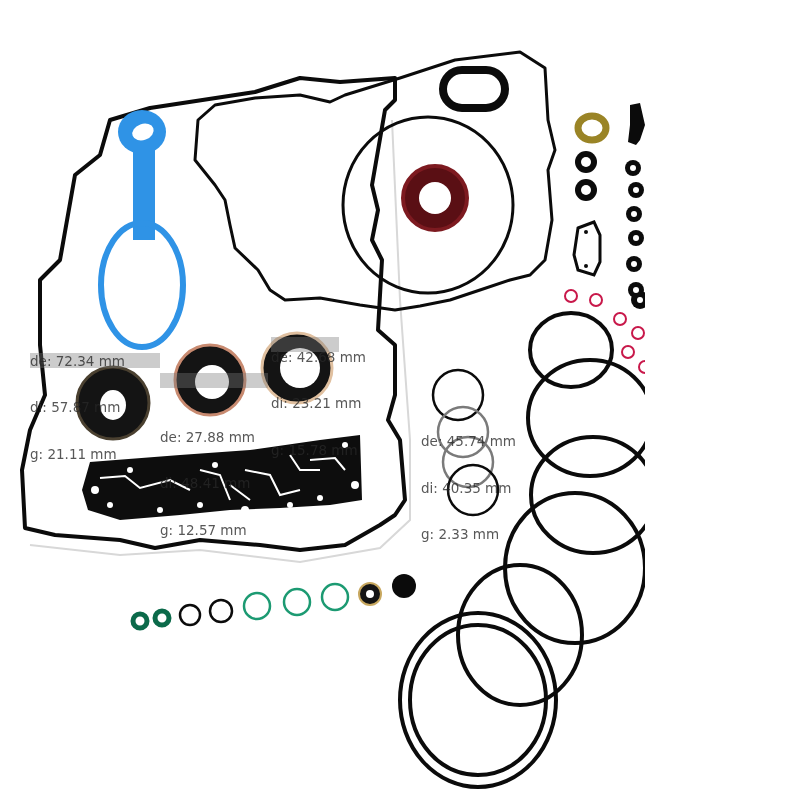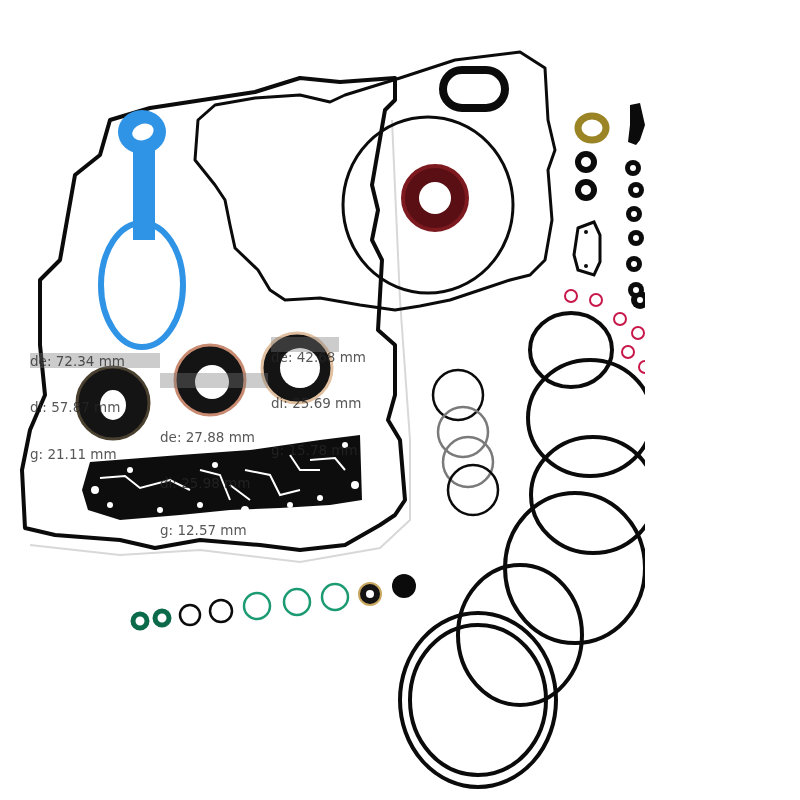--- a/index.html
+++ b/index.html
@@ -177,22 +177,27 @@
 
   <div class="label" style="left:30px; top:307px;">
     <div class="band" style="top:46px; width:130px;"></div>
     <span>de: 72.34 mm</span>
     <span>di: 57.87 mm</span>
     <span>g: 21.11 mm</span>
   </div>
   <div class="label" style="left:160px; top:383px;">
     <div class="band" style="top:-10px; width:108px;"></div>
     <span>de: 27.88 mm</span>
-    <span>di: 25.98 mm</span>
+    <span>di: 48.41 mm</span>
     <span>g: 12.57 mm</span>
   </div>
   <div class="label" style="left:271px; top:303px;">
     <div class="band" style="top:34px; width:68px;"></div>
     <span>de: 42.68 mm</span>
-    <span>di: 25.69 mm</span>
+    <span>di: 23.21 mm</span>
     <span>g: 15.78 mm</span>
   </div>
+  <div class="label" style="left:421px; top:403px;">
+    <span>de: 45.74 mm</span>
+    <span>di: 40.35 mm</span>
+    <span>g: 2.33 mm</span>
+  </div>
 </div>
 
 </body></html>

